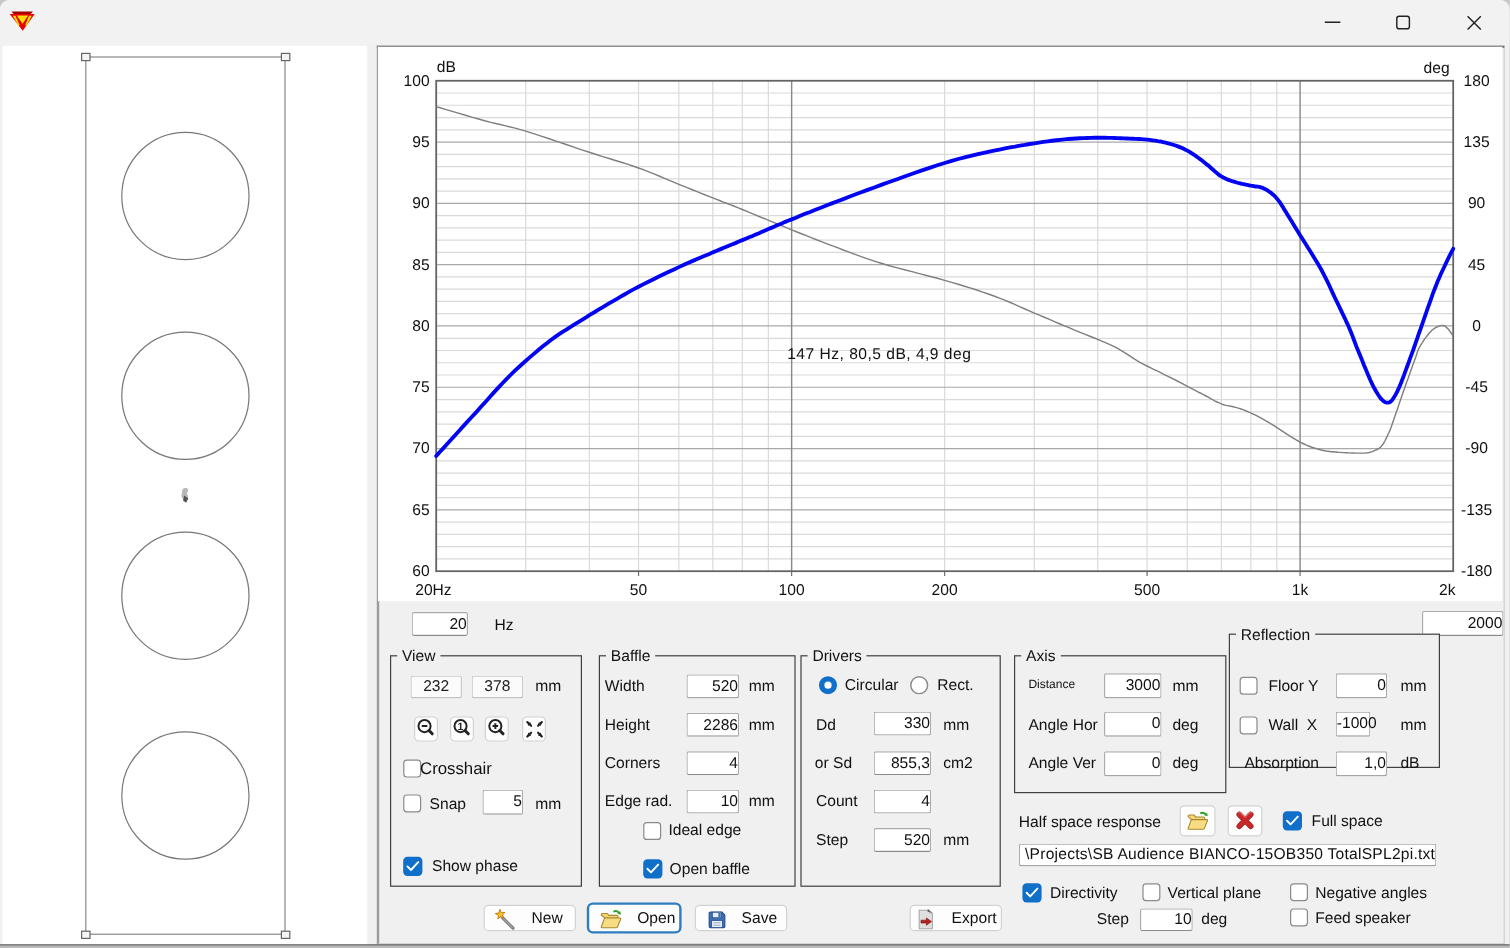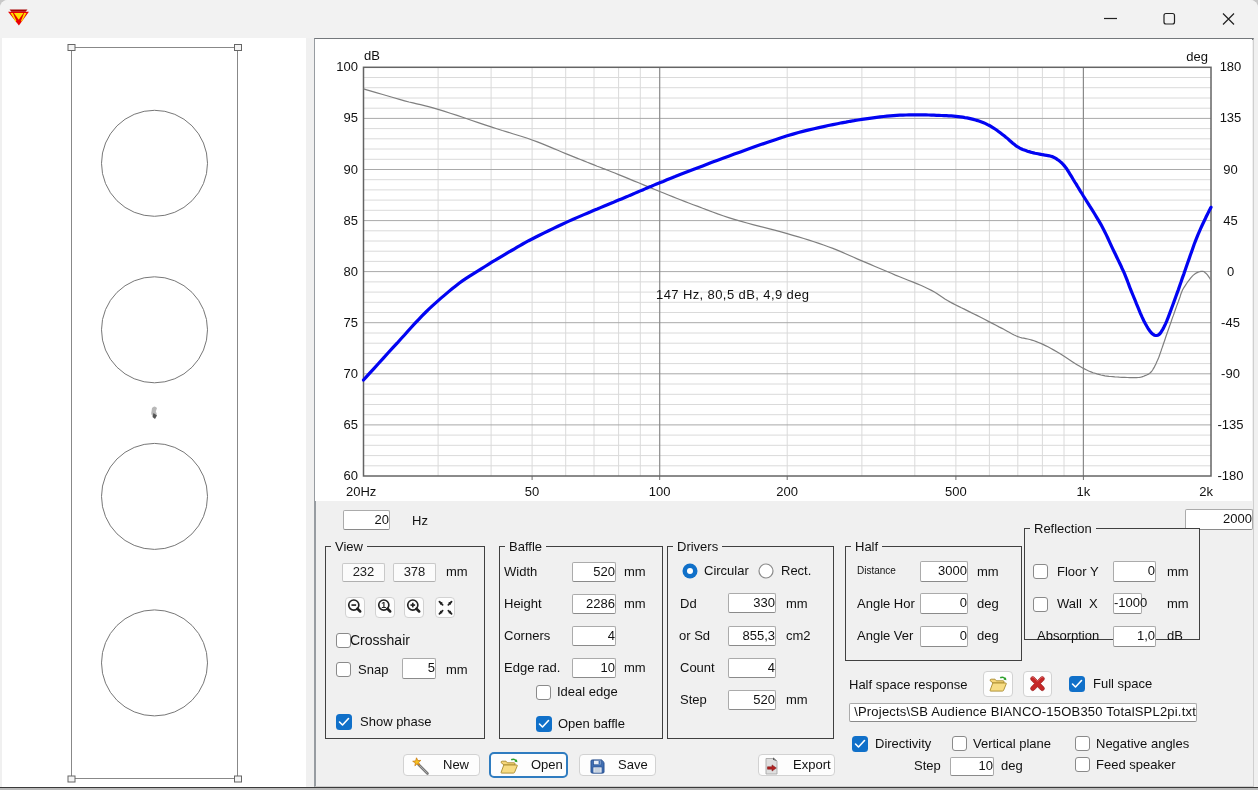--- a/index.html
+++ b/index.html
@@ -260,21 +260,21 @@
 <div class="lbl" style="left:786px;top:596px;font-size:13px">mm</div>
 <div class="lbl" style="left:679px;top:628px;font-size:13px">or Sd</div>
 <div class="inp" style="left:728px;top:626px;width:48px;height:20px;font-size:13px;line-height:17px">855,3</div>
 <div class="lbl" style="left:786px;top:628px;font-size:13px">cm2</div>
 <div class="lbl" style="left:680px;top:660px;font-size:13px">Count</div>
 <div class="inp" style="left:728px;top:658px;width:48px;height:20px;font-size:13px;line-height:17px">4</div>
 <div class="lbl" style="left:680px;top:692px;font-size:13px">Step</div>
 <div class="inp" style="left:728px;top:690px;width:48px;height:20px;font-size:13px;line-height:17px">520</div>
 <div class="lbl" style="left:786px;top:692px;font-size:13px">mm</div>
 <div class="gbox" style="left:845px;top:546px;width:177px;height:115px">
-      <div class="gtit">Half</div>
+      <div class="gtit">Axis</div>
     </div>
 <div class="lbl" style="left:857px;top:563px;font-size:10px">Distance</div>
 <div class="inp" style="left:920px;top:561px;width:48px;height:21px;font-size:13px;line-height:18px">3000</div>
 <div class="lbl" style="left:977px;top:564px;font-size:13px">mm</div>
 <div class="lbl" style="left:857px;top:596px;font-size:13px">Angle Hor</div>
 <div class="inp" style="left:920px;top:593px;width:48px;height:21px;font-size:13px;line-height:18px">0</div>
 <div class="lbl" style="left:977px;top:596px;font-size:13px">deg</div>
 <div class="lbl" style="left:857px;top:628px;font-size:13px">Angle Ver</div>
 <div class="inp" style="left:920px;top:626px;width:48px;height:21px;font-size:13px;line-height:18px">0</div>
 <div class="lbl" style="left:977px;top:628px;font-size:13px">deg</div>

